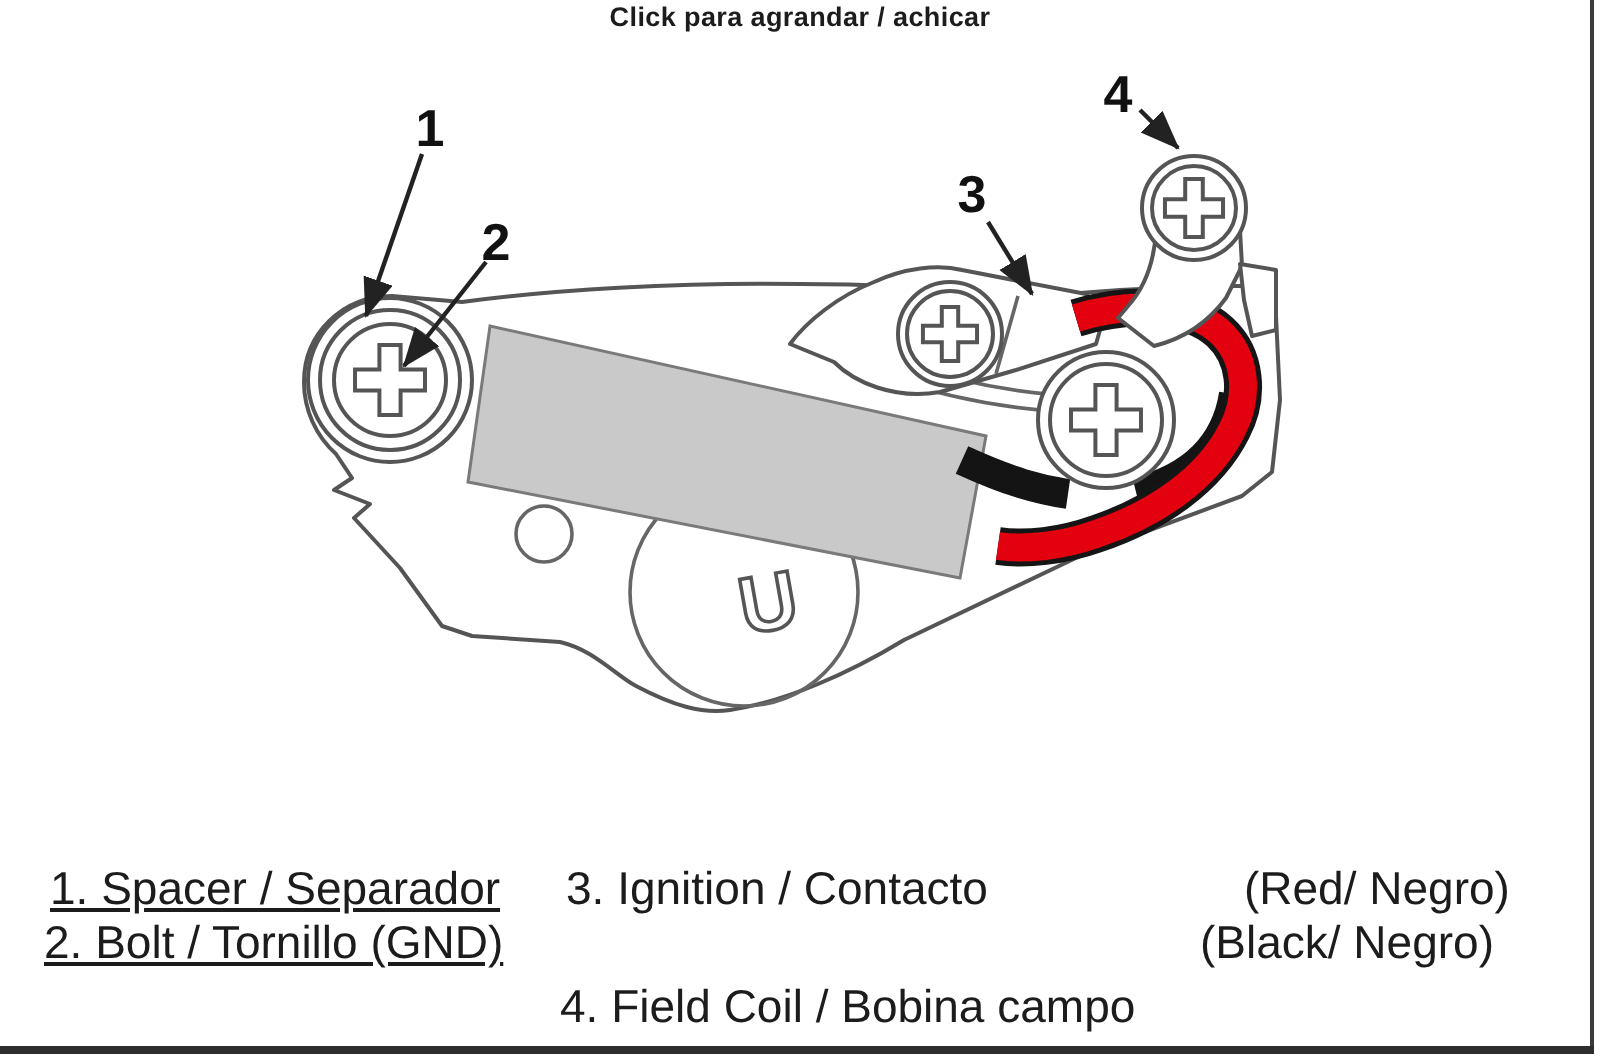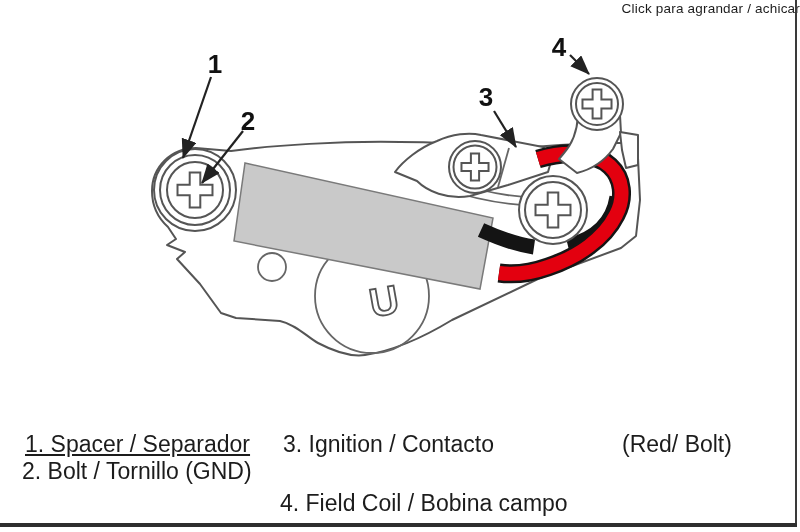--- a/index.html
+++ b/index.html
@@ -8,30 +8,30 @@
     --component-gray:#c9c9c9;
     --outline:#555555;
     --text:#1c1c1c;
   }
   html,body{margin:0;padding:0;background:#fff;}
   #stage{
     position:relative;width:800px;height:532px;background:#ffffff;
     font-family:"Liberation Sans", sans-serif;overflow:hidden;
   }
   .caption{
-    position:absolute;left:0;top:1px;width:100%;text-align:right;
-    font-size:13.5px;font-weight:normal;color:var(--text);letter-spacing:0.2px;
+    position:absolute;left:0;top:1px;width:100%;text-align:center;
+    font-size:13.5px;font-weight:bold;color:var(--text);letter-spacing:0.2px;
   }
   .legend-item{
     position:absolute;font-size:23px;color:var(--text);white-space:nowrap;
   }
   #leg1{left:25px;top:431px;text-decoration:underline;}
   #leg3{left:283px;top:431px;text-align:right;}
   #wire3{left:622px;top:431px;}
-  #leg2{left:22px;top:458px;}
+  #leg2{left:22px;top:458px;text-decoration:underline;}
   #leg4{left:280px;top:458px;margin-top:32px;}
   #wire4{left:600px;top:458px;}
   .border-right{position:absolute;top:0;right:3px;width:2px;height:527px;background:#3a3a3a;}
   .border-bottom{position:absolute;left:0;top:523px;width:797px;height:4px;background:#2e2e2e;}
   svg{position:absolute;left:0;top:0;}
   .ln{fill:#ffffff;stroke:var(--outline);stroke-width:2;stroke-linejoin:round;}
   .thin{fill:none;stroke:#666;stroke-width:1.8;}
   .st-red{stroke:var(--wire-red);}
   .st-black{stroke:var(--wire-black);}
   .f-gray{fill:var(--component-gray);stroke:#7a7a7a;stroke-width:1.5;}
@@ -116,19 +116,20 @@
     <path class="arrow" marker-end="url(#ah)" d="M 570,55 L 589,74"></path>
 
     <text class="callout-num" x="215" y="73">1</text>
     <text class="callout-num" x="248" y="130">2</text>
     <text class="callout-num" x="486" y="106">3</text>
     <text class="callout-num" x="559" y="56">4</text>
   </svg>
 
   <div class="legend-item" id="leg1">1. Spacer / Separador</div>
   <div class="legend-item" id="leg3">3. Ignition / Contacto</div>
-  <div class="legend-item" id="wire3">(Red/ Bolt)</div>
+  <div class="legend-item" id="wire3">(Red/ Negro)</div>
   <div class="legend-item" id="leg2">2. Bolt / Tornillo (GND)</div>
   <div class="legend-item" id="leg4">4. Field Coil / Bobina campo</div>
+  <div class="legend-item" id="wire4">(Black/ Negro)</div>
 
   <div class="border-right"></div>
   <div class="border-bottom"></div>
 </div>
 
 </body></html>

